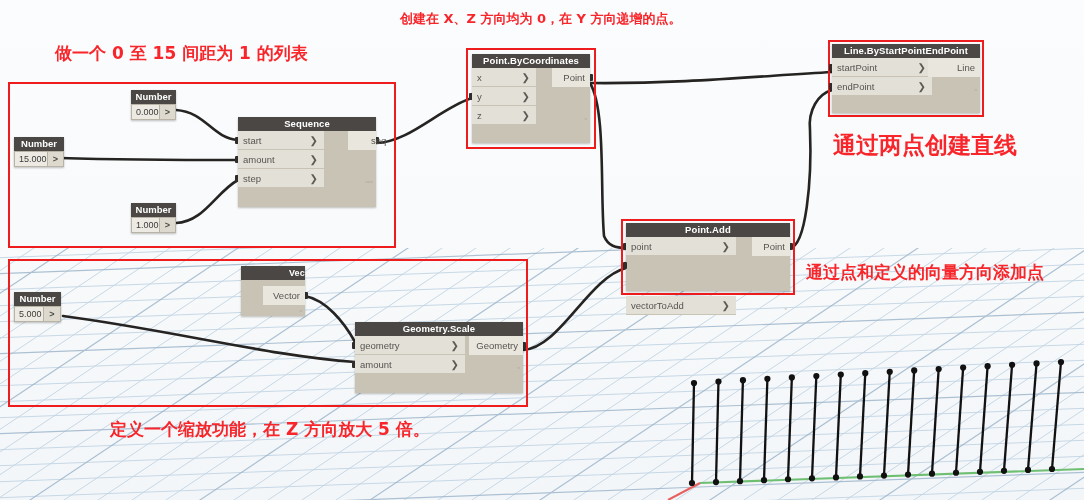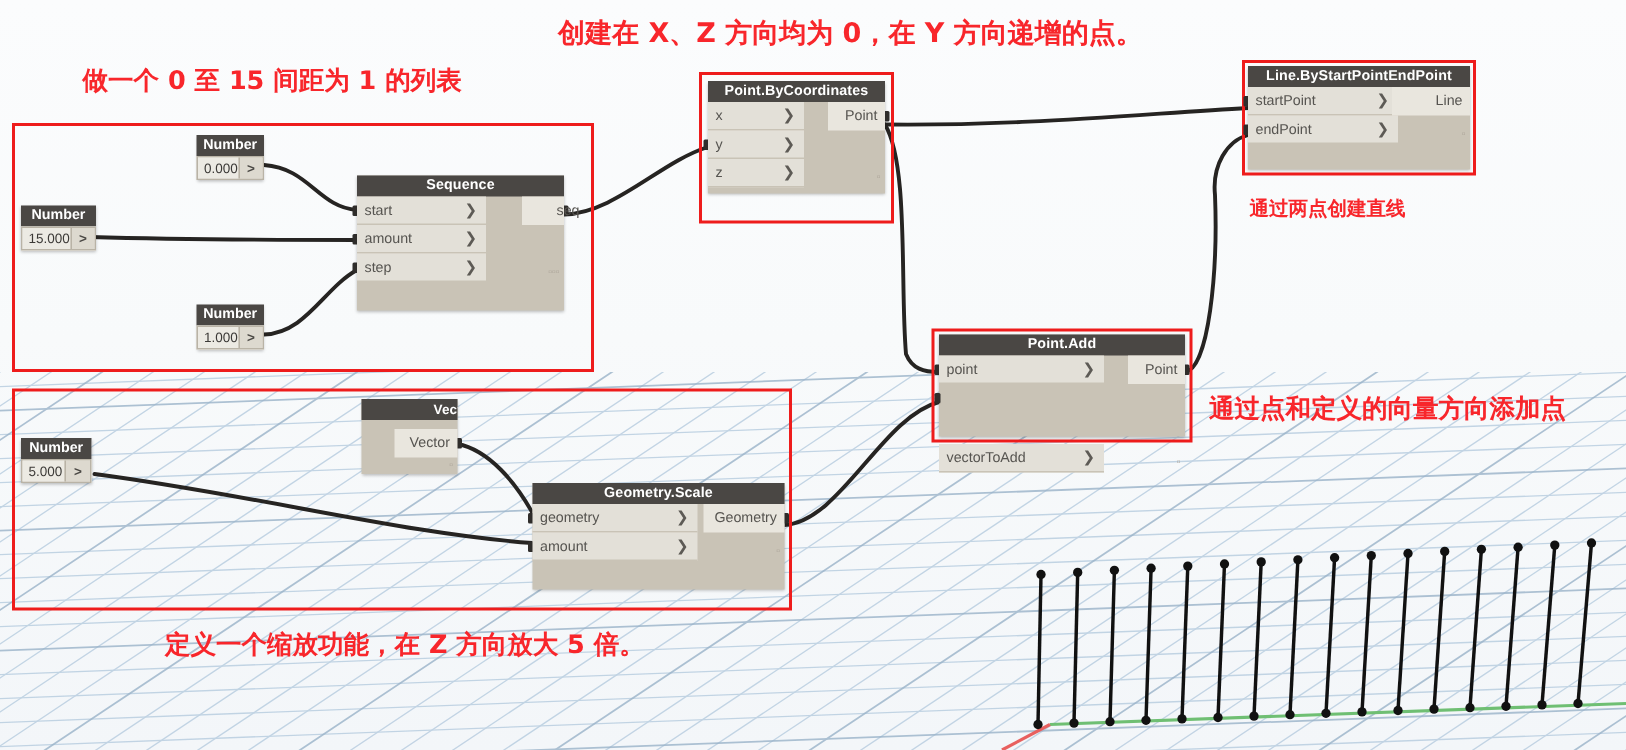--- a/index.html
+++ b/index.html
@@ -330,22 +330,22 @@
     </g>
   </svg>
 
   <div class="redbox" style="left:8px;top:82px;width:388px;height:166px;"></div>
   <div class="redbox" style="left:466px;top:48px;width:130px;height:101px;"></div>
   <div class="redbox" style="left:828px;top:40px;width:156px;height:77px;"></div>
   <div class="redbox" style="left:621px;top:219px;width:174px;height:76px;"></div>
   <div class="redbox" style="left:8px;top:259px;width:520px;height:148px;"></div>
 
   <div class="anno" style="left: 55px; top: 42px; font-size: 17px;">做一个 0 至 15 间距为 1 的列表</div>
-  <div class="anno" style="left: 372px; top: 10px; font-size: 18px;">创建在 X、Z 方向均为 0，在 Y 方向递增的点。</div>
-  <div class="anno" style="left: 833px; top: 130px; font-size: 13px;">通过两点创建直线</div>
+  <div class="anno" style="left: 400px; top: 10px; font-size: 13px;">创建在 X、Z 方向均为 0，在 Y 方向递增的点。</div>
+  <div class="anno" style="left: 833px; top: 130px; font-size: 23px;">通过两点创建直线</div>
   <div class="anno" style="left: 806px; top: 261px; font-size: 17px;">通过点和定义的向量方向添加点</div>
   <div class="anno" style="left: 110px; top: 418px; font-size: 17px;">定义一个缩放功能，在 Z 方向放大 5 倍。</div>
 
   <div class="numnode" style="left:131px;top:90px;width:45px;">
     <div class="title">Number</div>
     <div class="row">
       <div class="val">0.000</div>
       <div class="go">&gt;</div>
     </div>
   </div>
@@ -391,21 +391,21 @@
       </div>
       <div class="port" style="width:86px;">
         <span>step</span>
         <span class="chev">❯</span>
       </div>
       <div class="outport" style="top:0px;width:28px;padding-left:23px;">seq</div>
       <div class="resize" style="bottom:3px;">▫▫▫</div>
     </div>
   </div>
 
-  <div class="node" style="left:472px;top:54px;width:118px;height:75px;">
+  <div class="node" style="left:472px;top:54px;width:118px;height:89px;">
     <div class="title">Point.ByCoordinates</div>
     <div class="body">
       <div class="pin" style="left:-3px;top:25px;"></div>
       <div class="pin" style="right:-3px;top:6px;"></div>
       <div class="port" style="width:64px;">
         <span>x</span>
         <span class="chev">❯</span>
       </div>
       <div class="port" style="width:64px;">
         <span>y</span>

